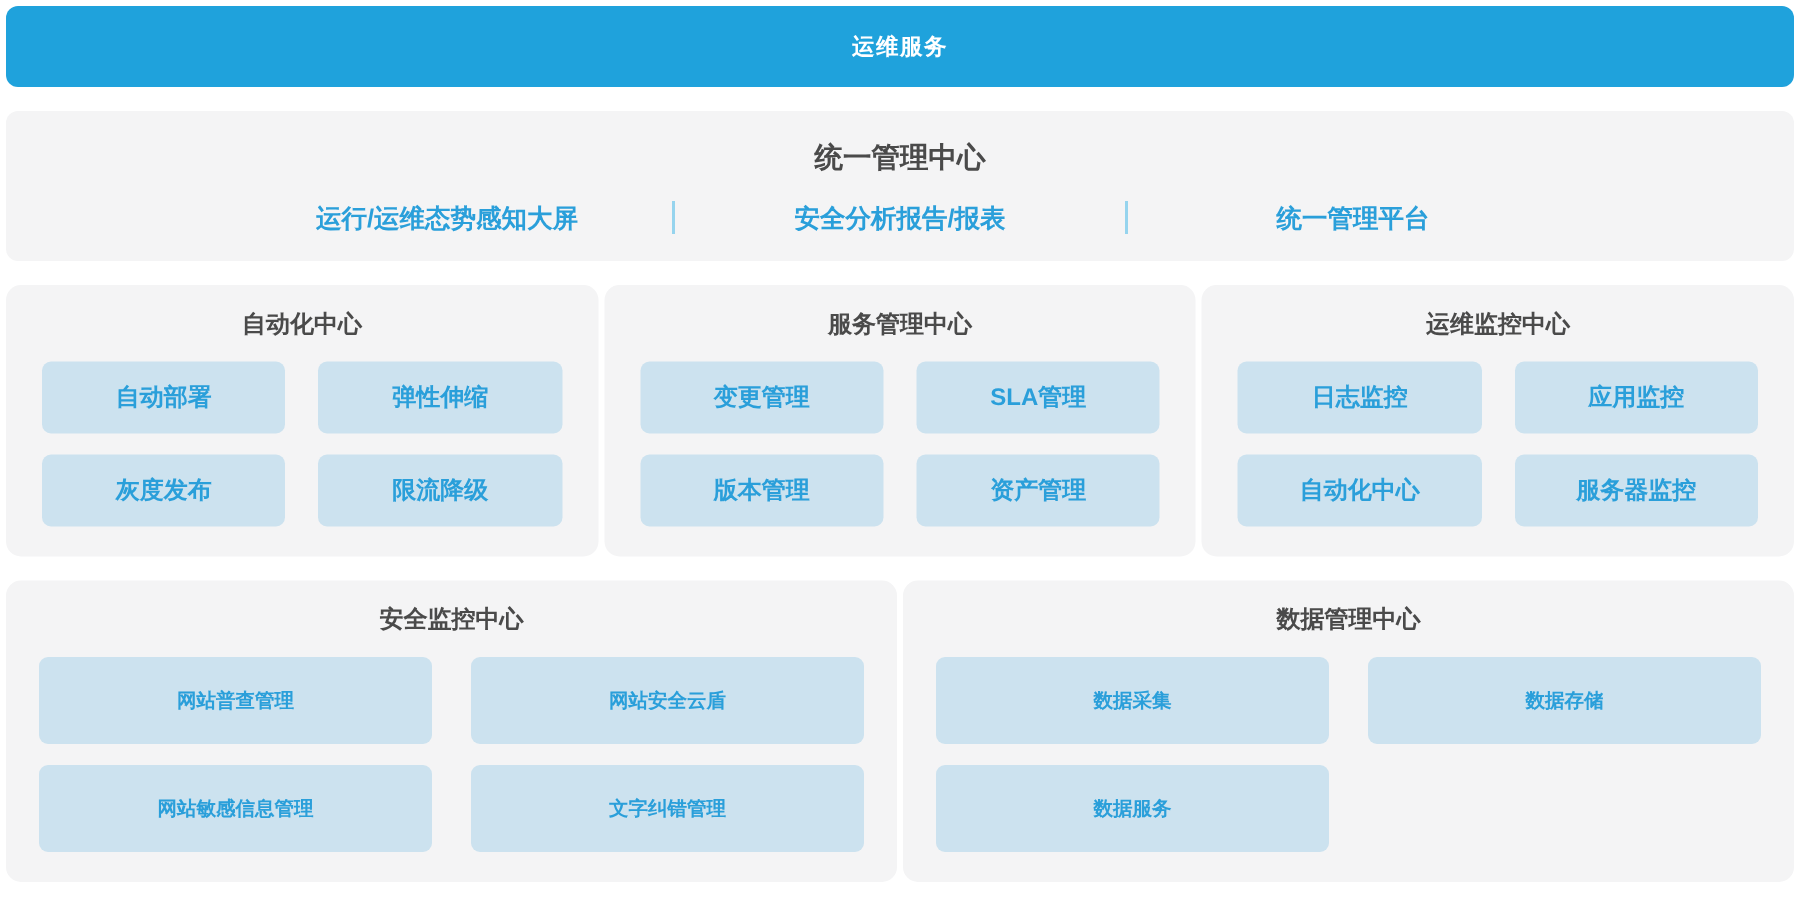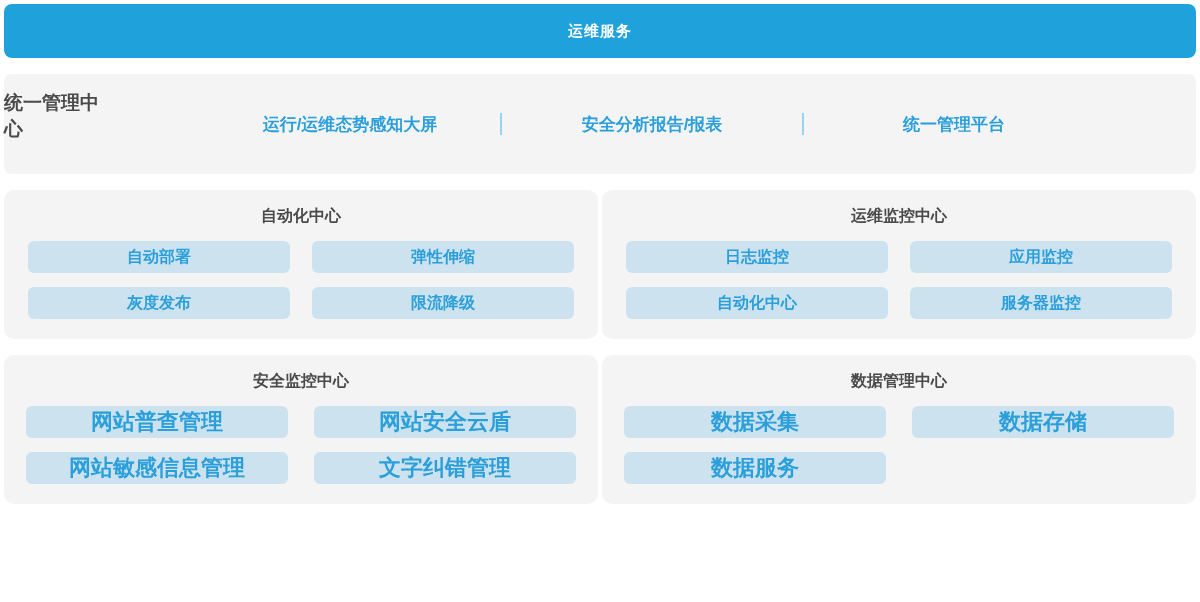--- a/index.html
+++ b/index.html
@@ -25,21 +25,21 @@
     font-weight:bold;
     letter-spacing:1px;
   }
 
   
   .unified{
     margin-top:16px;
     height:100px;
     background:#f4f4f5;
     border-radius:8px;
-    display:flex;align-items:center;
+    display:flex;flex-direction:column;align-items:center;justify-content:center;
   }
   .unified-title{
     color:#4a4a4a;
     font-size:19px;
     font-weight:bold;
     margin-bottom:16px;
   }
   .unified-links{
     display:flex;align-items:center;justify-content:center;
     width:100%;
@@ -76,28 +76,28 @@
     margin-bottom:14px;
   }
   .chip-grid{
     display:grid;
     grid-template-columns:1fr 1fr;
     gap:14px 22px;
   }
   .chip{
     background:#cce2ef;
     border-radius:6px;
-    height:32px;
+    height:48px;
     display:flex;align-items:center;justify-content:center;
     color:#2a9fda;
     font-size:16px;
     font-weight:bold;
     cursor:pointer;
   }
-  .row-2 .chip{height:32px;font-size:22px;}
+  .row-2 .chip{height:58px;font-size:13px;}
   .row-2 .card{padding:16px 22px 20px 22px;}
   .row-2 .chip-grid{gap:14px 26px;}
 </style>
 </head>
 <body>
 
 <div class="page">
 
   <div class="header">
     <div class="header-title">运维服务</div>
@@ -119,20 +119,29 @@
     <div class="card">
       <div class="card-title">自动化中心</div>
       <div class="chip-grid">
         <div class="chip">自动部署</div>
         <div class="chip">弹性伸缩</div>
         <div class="chip">灰度发布</div>
         <div class="chip">限流降级</div>
       </div>
     </div>
 
+    <div class="card">
+      <div class="card-title">服务管理中心</div>
+      <div class="chip-grid">
+        <div class="chip">变更管理</div>
+        <div class="chip">SLA管理</div>
+        <div class="chip">版本管理</div>
+        <div class="chip">资产管理</div>
+      </div>
+    </div>
 
     <div class="card">
       <div class="card-title">运维监控中心</div>
       <div class="chip-grid">
         <div class="chip">日志监控</div>
         <div class="chip">应用监控</div>
         <div class="chip">自动化中心</div>
         <div class="chip">服务器监控</div>
       </div>
     </div>

